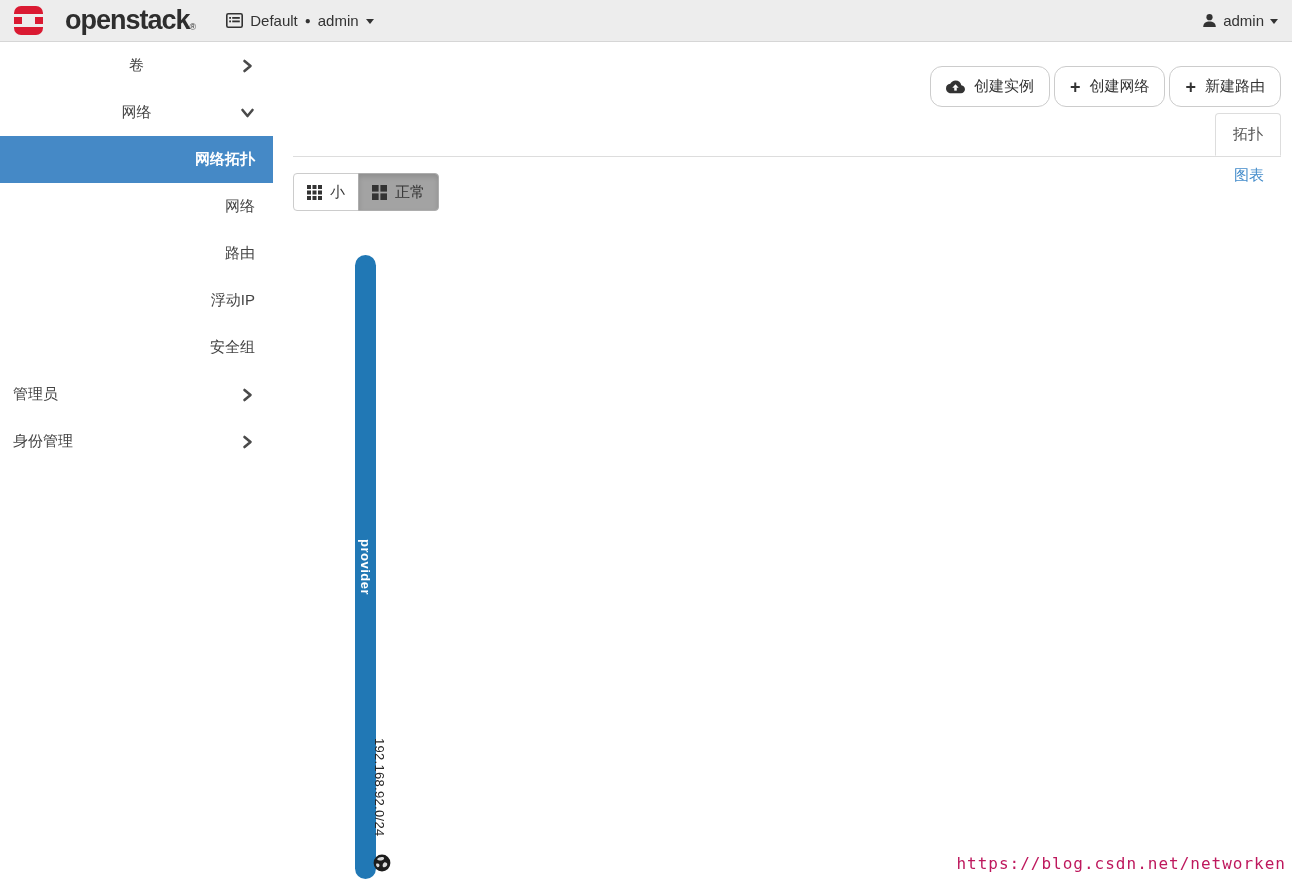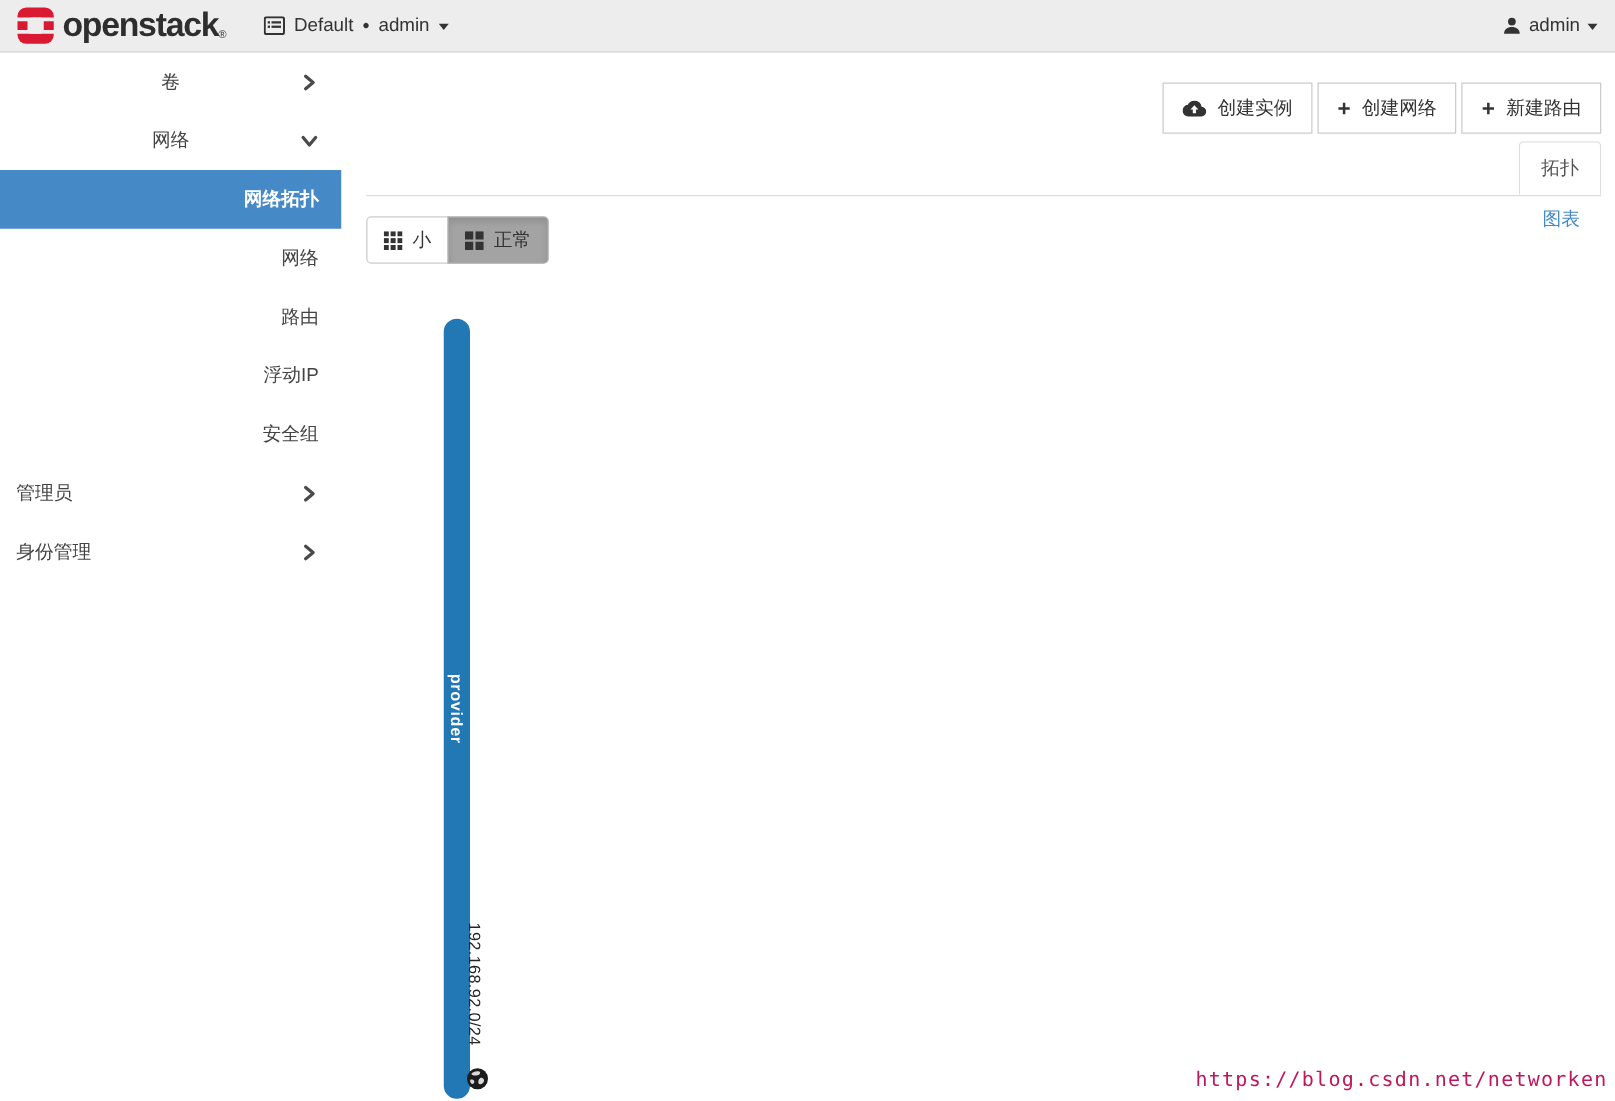--- a/index.html
+++ b/index.html
@@ -20,21 +20,21 @@
     display: flex; align-items: center;
     padding: 0 14px;
     z-index: 10;
   }
   .brand { display: flex; align-items: center; cursor: pointer; }
   .logo-mark { position: relative; width: 29px; height: 29px; background: #da1a32; border-radius: 7px; }
   .logo-mark .stripe { position: absolute; left: -1px; right: -1px; height: 3px; background: #ededed; }
   .logo-mark .stripe.s1 { top: 8px; }
   .logo-mark .stripe.s2 { bottom: 8px; }
   .logo-mark .hole { position: absolute; left: 8px; top: 8px; width: 13px; height: 13px; background: #ededed; border-radius: 3px; }
-  .brand-text { font-size: 27px; font-weight: bold; color: #2e2e2e; letter-spacing: -1px; margin-left: 7px; }
+  .brand-text { font-size: 27px; font-weight: bold; color: #2e2e2e; letter-spacing: -1px; margin-left: 22px; }
   .brand-reg { font-size: 9px; color: #2e2e2e; align-self: flex-end; margin-bottom: 4px; }
 
   .context-switcher { display: flex; align-items: center; margin-left: 30px; font-size: 15px; color: #333; cursor: pointer; gap: 7px; }
   .context-bullet { font-size: 10px; line-height: 1; }
   .caret { width: 0; height: 0; border-left: 4px solid transparent; border-right: 4px solid transparent; border-top: 5px solid #333; margin-top: 2px; }
 
   .user-menu { margin-left: auto; display: flex; align-items: center; gap: 6px; font-size: 15px; color: #333; cursor: pointer; }
 
   .icon-svg { display: inline-flex; align-items: center; justify-content: center; }
 
@@ -48,21 +48,21 @@
   .nav-left { justify-content: flex-start; padding-left: 13px; }
   .nav-selected { background: #4589c6; color: #fff; font-weight: bold; }
 
   
   .content { position: absolute; left: 273px; top: 42px; right: 0; bottom: 0; }
 
   .actions { position: absolute; top: 24px; right: 11px; display: flex; gap: 4px; }
   .btn {
     display: inline-flex; align-items: center; gap: 9px;
     height: 41px; padding: 0 15px;
-    background: #fff; border: 1px solid #ccc; border-radius: 0;
+    background: #fff; border: 1px solid #ccc; border-radius: 12px;
     font-size: 15px; color: #333; cursor: pointer;
     font-family: inherit;
   }
   .plus-glyph { font-size: 18px; font-weight: bold; line-height: 1; }
 
   .tab-bar { position: absolute; left: 20px; right: 11px; top: 71px; display: flex; align-items: flex-end; border-bottom: 1px solid #ddd; height: 44px; flex-direction: column; }
   .tab { padding: 11px 17px; font-size: 15px; cursor: pointer; }
   .tab-active {
     background: #fff; color: #555;
     border: 1px solid #ddd; border-bottom: 1px solid #fff;

